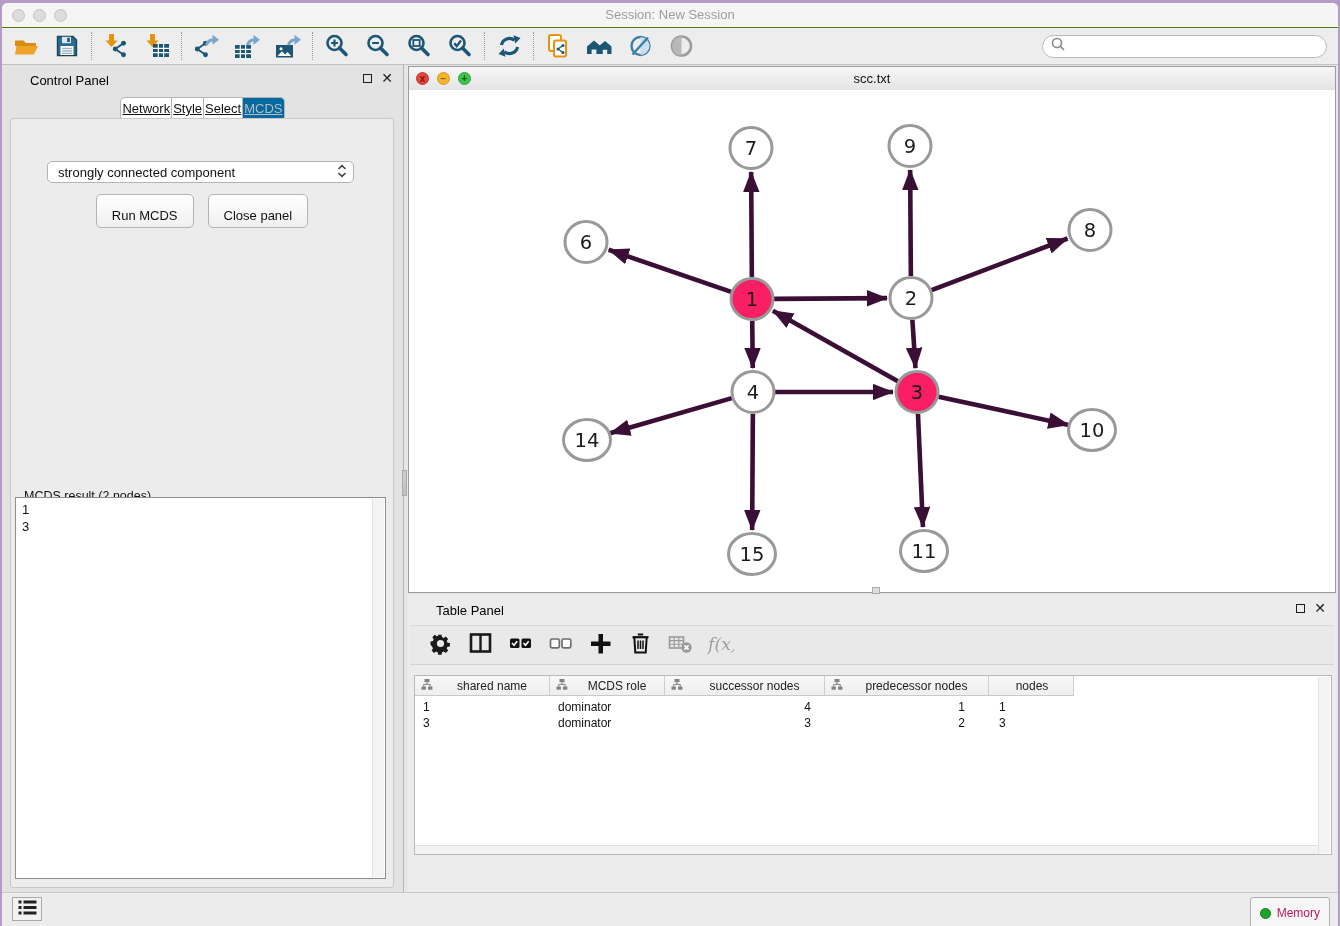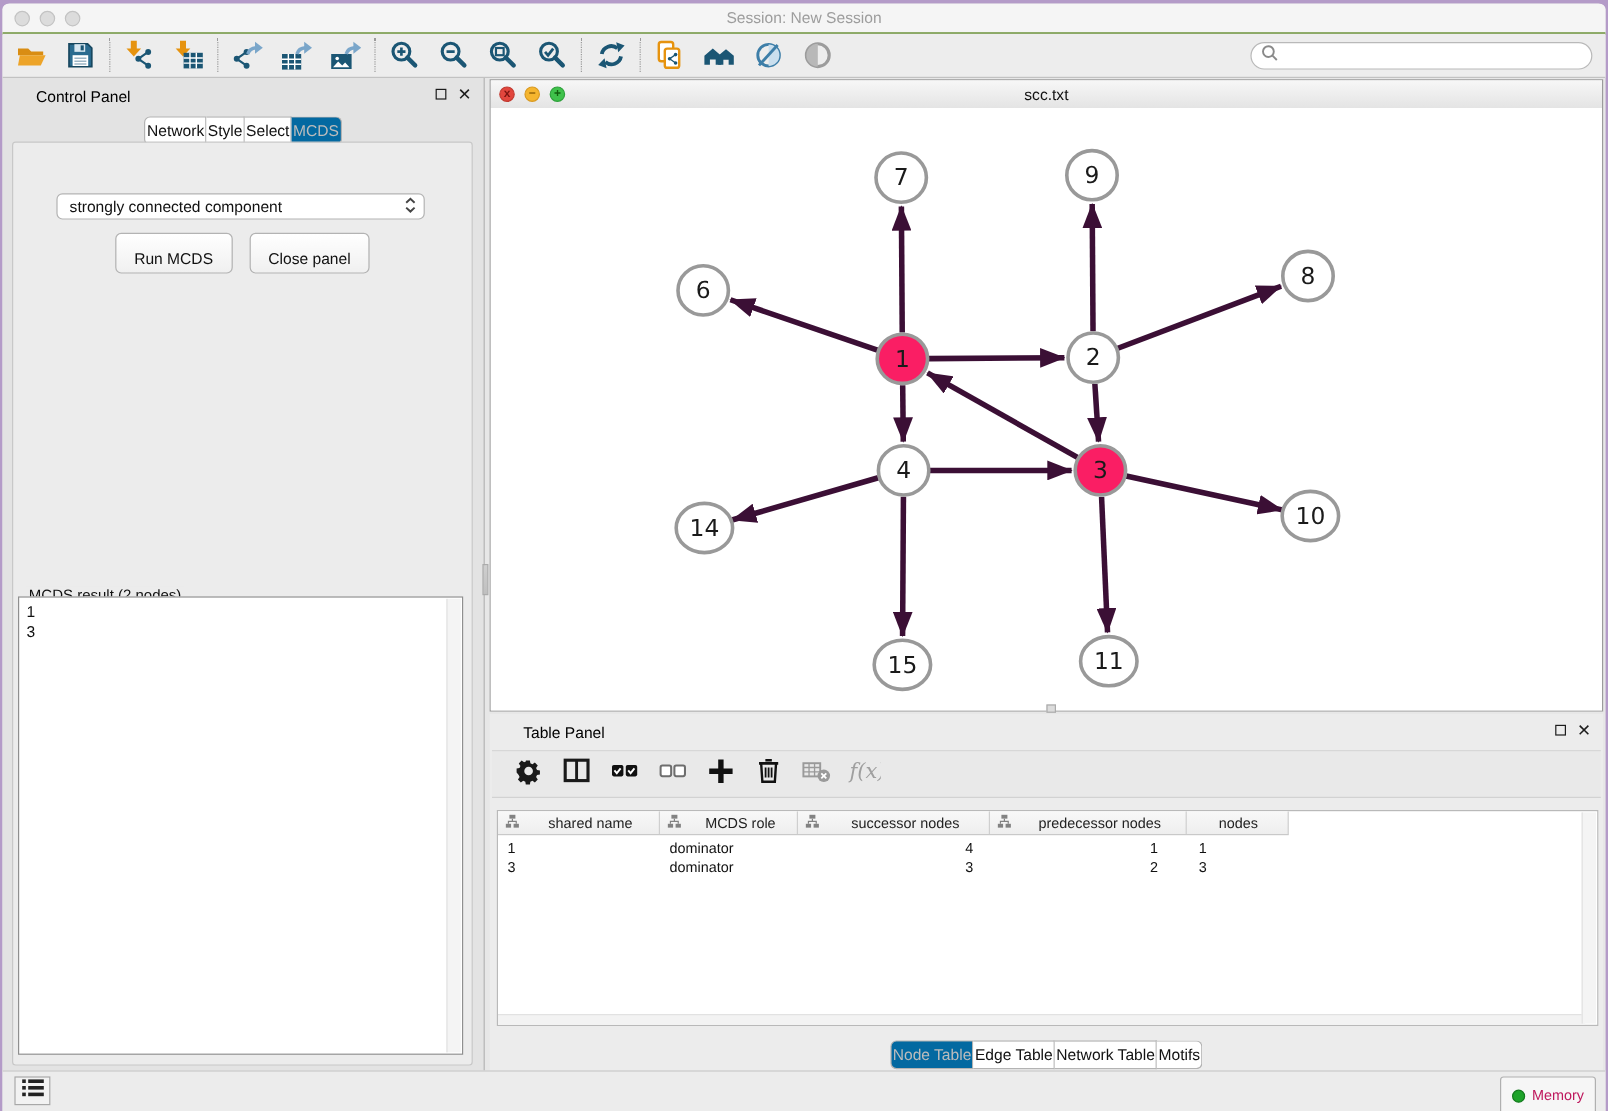--- a/index.html
+++ b/index.html
@@ -24,21 +24,21 @@
   .main{position:absolute;left:0;top:62px;right:0;bottom:33px;}
   
   .control-panel{position:absolute;left:0;top:0;width:402px;bottom:0;background:#e3e3e3;border-right:1px solid #b5b5b5;box-sizing:border-box;}
   .panel-head{position:absolute;left:0;top:0;right:0;height:30px;}
   .panel-title{position:absolute;left:4px;top:8px;font-size:13px;color:#000000;margin-left:24px;}
   .panel-btns{position:absolute;right:10px;top:8px;display:flex;gap:9px;align-items:center;}
   .float-ic{width:9px;height:9px;border:1.6px solid #1c1c1c;box-sizing:border-box;display:inline-block;}
   .close-ic{font-size:14px;font-weight:bold;color:#1c1c1c;line-height:11px;}
   .segrow{position:absolute;left:0;right:0;display:flex;justify-content:center;}
   .seg{font-size:13px;color:#111;background:#fff;border:1px solid #b3b3b3;border-left:none;
-    padding:3px 1px 4px;cursor:default;}
+    padding:3px 1px 4px;cursor:default;text-decoration:underline;}
   .seg.first{border-left:1px solid #b3b3b3;border-radius:5px 0 0 5px;}
   .seg.last{border-radius:0 5px 5px 0;}
   .seg.selected{background:#0369a1;color:#bcbcbc;}
   .cp-tabs{top:32px;}
   .card{position:absolute;left:8px;right:9px;top:53px;bottom:5px;background:#ececec;border:1px solid #c8c8c8;border-radius:3px;}
   .opt-label{position:absolute;left:0;right:0;top:20px;text-align:center;font-size:13px;color:#1c1c1c;}
   .dropdown{position:absolute;left:36px;right:39px;top:42px;height:22px;background:#fff;border:1px solid #b3b3b3;
     border-radius:5px;display:flex;align-items:center;font-size:13px;color:#111;padding-left:10px;box-sizing:border-box;}
   .dropdown .chev{margin-left:auto;margin-right:4px;}
   .btnrow{position:absolute;left:0;right:0;top:75px;display:flex;justify-content:center;gap:14px;}
@@ -527,26 +527,20 @@
               <div class="td" style="width: 135px; text-align: left; padding-left: 8px;">3</div>
               <div class="td" style="width: 115px; text-align: left; padding-left: 8px;">dominator</div>
               <div class="td" style="width: 160px; text-align: right; padding-right: 14px;">3</div>
               <div class="td" style="width: 164px; text-align: right; padding-right: 24px;">2</div>
               <div class="td" style="width: 85px; text-align: left; padding-left: 10px;">3</div>
             </div>
           </div>
         <div class="htrack"></div>
         <div class="vtrack"></div>
       </div>
-      <div class="segrow tp-tabs" id="tp-tabs">
-          <span class="seg first selected">Node Table</span>
-          <span class="seg">Edge Table</span>
-          <span class="seg">Network Table</span>
-          <span class="seg last">Motifs</span>
-        </div>
     </div>
 
   </div>
 
   <div class="statusbar">
     <div class="listbtn">
       <span id="list-icon-slot"><svg width="25" height="25" viewBox="0 0 25 25">
             <g fill="#222">
               <rect x="3.5" y="5.5" width="3" height="3"></rect>
               <rect x="8.5" y="5.5" width="13" height="3"></rect>

